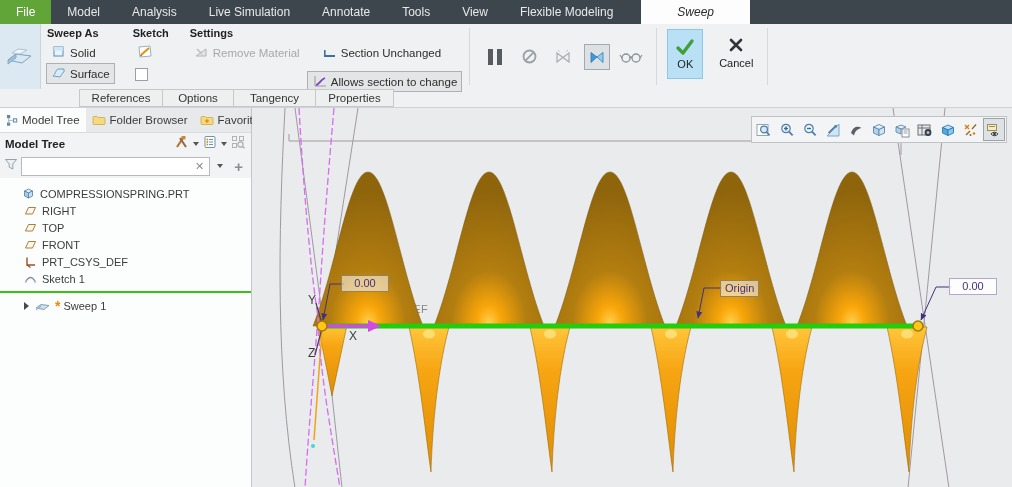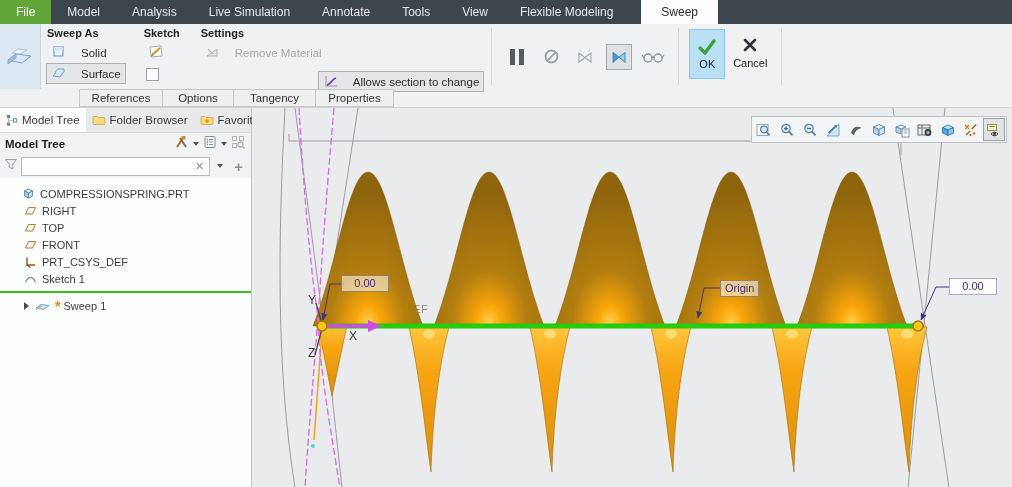--- a/index.html
+++ b/index.html
@@ -3,37 +3,37 @@
 <meta charset="utf-8">
 <style>
   html,body{margin:0;padding:0}
   body{width:1012px;height:487px;overflow:hidden;font-family:"Liberation Sans",sans-serif;background:#e9ebed;color:#333}
   .app{position:relative;width:1012px;height:487px}
 
   
   .menubar{height:24px;background:#3e464d;display:flex;align-items:stretch}
   .menu-file{background:#61a438;color:#fff;padding:0 16px;display:flex;align-items:center;font-size:12px}
   .menu-item{color:#e6e9eb;padding:0 16px;display:flex;align-items:center;font-size:12px;white-space:nowrap}
-  .menu-tab-active{background:#fdfdfd;color:#2b2b2b;padding:0 20px;display:flex;align-items:center;margin-left:12px;font-size:12px}
+  .menu-tab-active{background:#fdfdfd;color:#2b2b2b;font-style:italic;padding:0 36px;display:flex;align-items:center;margin-left:12px;font-size:12px}
 
   
   .ribbon{height:65px;background:#f0f1f2;display:flex;align-items:stretch}
   .feature-cell{width:40px;background:#dce9f3;display:flex;align-items:center;justify-content:center;border-right:1px solid #d0d4d7}
   .rgroup{padding:1px 5px 0}
   .ghdr{font-weight:bold;font-size:11px;color:#1f1f1f;padding:2px 1px 3px;white-space:nowrap}
-  .rbtn{display:flex;align-items:center;gap:15px;height:19px;padding:0 4px;font-size:11.5px;color:#2d2d2d;border:1px solid transparent;white-space:nowrap}
+  .rbtn{display:flex;align-items:center;gap:4px;height:19px;padding:0 4px;font-size:11.5px;color:#2d2d2d;border:1px solid transparent;white-space:nowrap}
   .rbtn.pressed{background:#e3e5e6;border:1px solid #adb1b4}
   .gray{color:#a6a8aa}
   .sep{width:1px;background:#d7d9db;margin:4px 2px}
   .cb{width:11px;height:11px;border:1px solid #9aa0a4;background:#fff;margin:5px 0 0 3px}
   .srow{display:flex;gap:10px}
   .preview{display:flex;align-items:center;gap:8px;padding:0 10px}
   .pvic{width:24px;height:24px;display:flex;align-items:center;justify-content:center;border:1px solid transparent}
   .pvic.pressed{background:#dde1e3;border:1px solid #a4a9ad}
-  .okc{display:flex;align-items:flex-start;gap:4px;padding:5px 8px}
+  .okc{display:flex;align-items:flex-start;gap:12px;padding:5px 8px}
   .okbox{width:34px;height:48px;background:#b9e0f5;border:1px solid #8cc7e8;display:flex;flex-direction:column;align-items:center;justify-content:center;font-size:11px;color:#222;gap:2px}
   .cancelbox{width:42px;height:48px;display:flex;flex-direction:column;align-items:center;justify-content:center;font-size:11px;color:#222;gap:4px}
   .ribbon-tabs{height:18px;background:#f0f1f2;border-bottom:1px solid #cfd2d4;display:flex;padding-left:79px}
   .rtab{border:1px solid #c6c9cb;margin-right:-1px;display:flex;align-items:center;justify-content:center;font-size:11.5px;background:#eef0f0;color:#333}
 
   
   .main{display:flex;height:380px}
   .left-panel{width:252px;background:#fcfdfd;border-right:1px solid #c3c6c8;display:flex;flex-direction:column;box-sizing:border-box}
   .ptabs{height:24px;background:#e7e9ea;display:flex;align-items:stretch;border-bottom:1px solid #d8dadc}
   .ptab{display:flex;align-items:center;gap:4px;padding:0 6px;font-size:11.5px;color:#3a3a3a;white-space:nowrap}
@@ -123,20 +123,27 @@
     <div class="rgroup" style="padding-left:14px">
       <div class="ghdr">Settings</div>
       <div class="srow">
         <div class="rbtn" style="width:108px">
           <span><svg width="15" height="14" viewBox="0 0 15 14">
                 <path d="M2,11 L12,11 L12,4 Z" fill="#e4e4e4" stroke="#b5b5b5" stroke-width="1"></path>
                 <line x1="3" y1="4" x2="8" y2="9" stroke="#bdbdbd" stroke-width="1.4"></line>
               </svg></span>
           <span class="gray">Remove Material</span>
         </div>
+        <div class="rbtn">
+          <span><svg width="15" height="14" viewBox="0 0 15 14">
+                <line x1="2" y1="11" x2="13" y2="11" stroke="#3c71a0" stroke-width="2"></line>
+                <line x1="2.8" y1="11" x2="2.8" y2="5" stroke="#3c71a0" stroke-width="1.6"></line>
+              </svg></span>
+          <span>Section Unchanged</span>
+        </div>
       </div>
       <div class="srow" style="margin-top:8px">
         <div style="width:108px"></div>
         <div class="rbtn pressed">
           <span><svg width="15" height="14" viewBox="0 0 15 14">
                 <path d="M3,2 L3,12 L14,12" fill="none" stroke="#999" stroke-width="1"></path>
                 <path d="M4,11 C7,11 8.5,5.5 13,4" fill="none" stroke="#7b3fc4" stroke-width="1.8"></path>
               </svg></span>
           <span>Allows section to change</span>
         </div>

